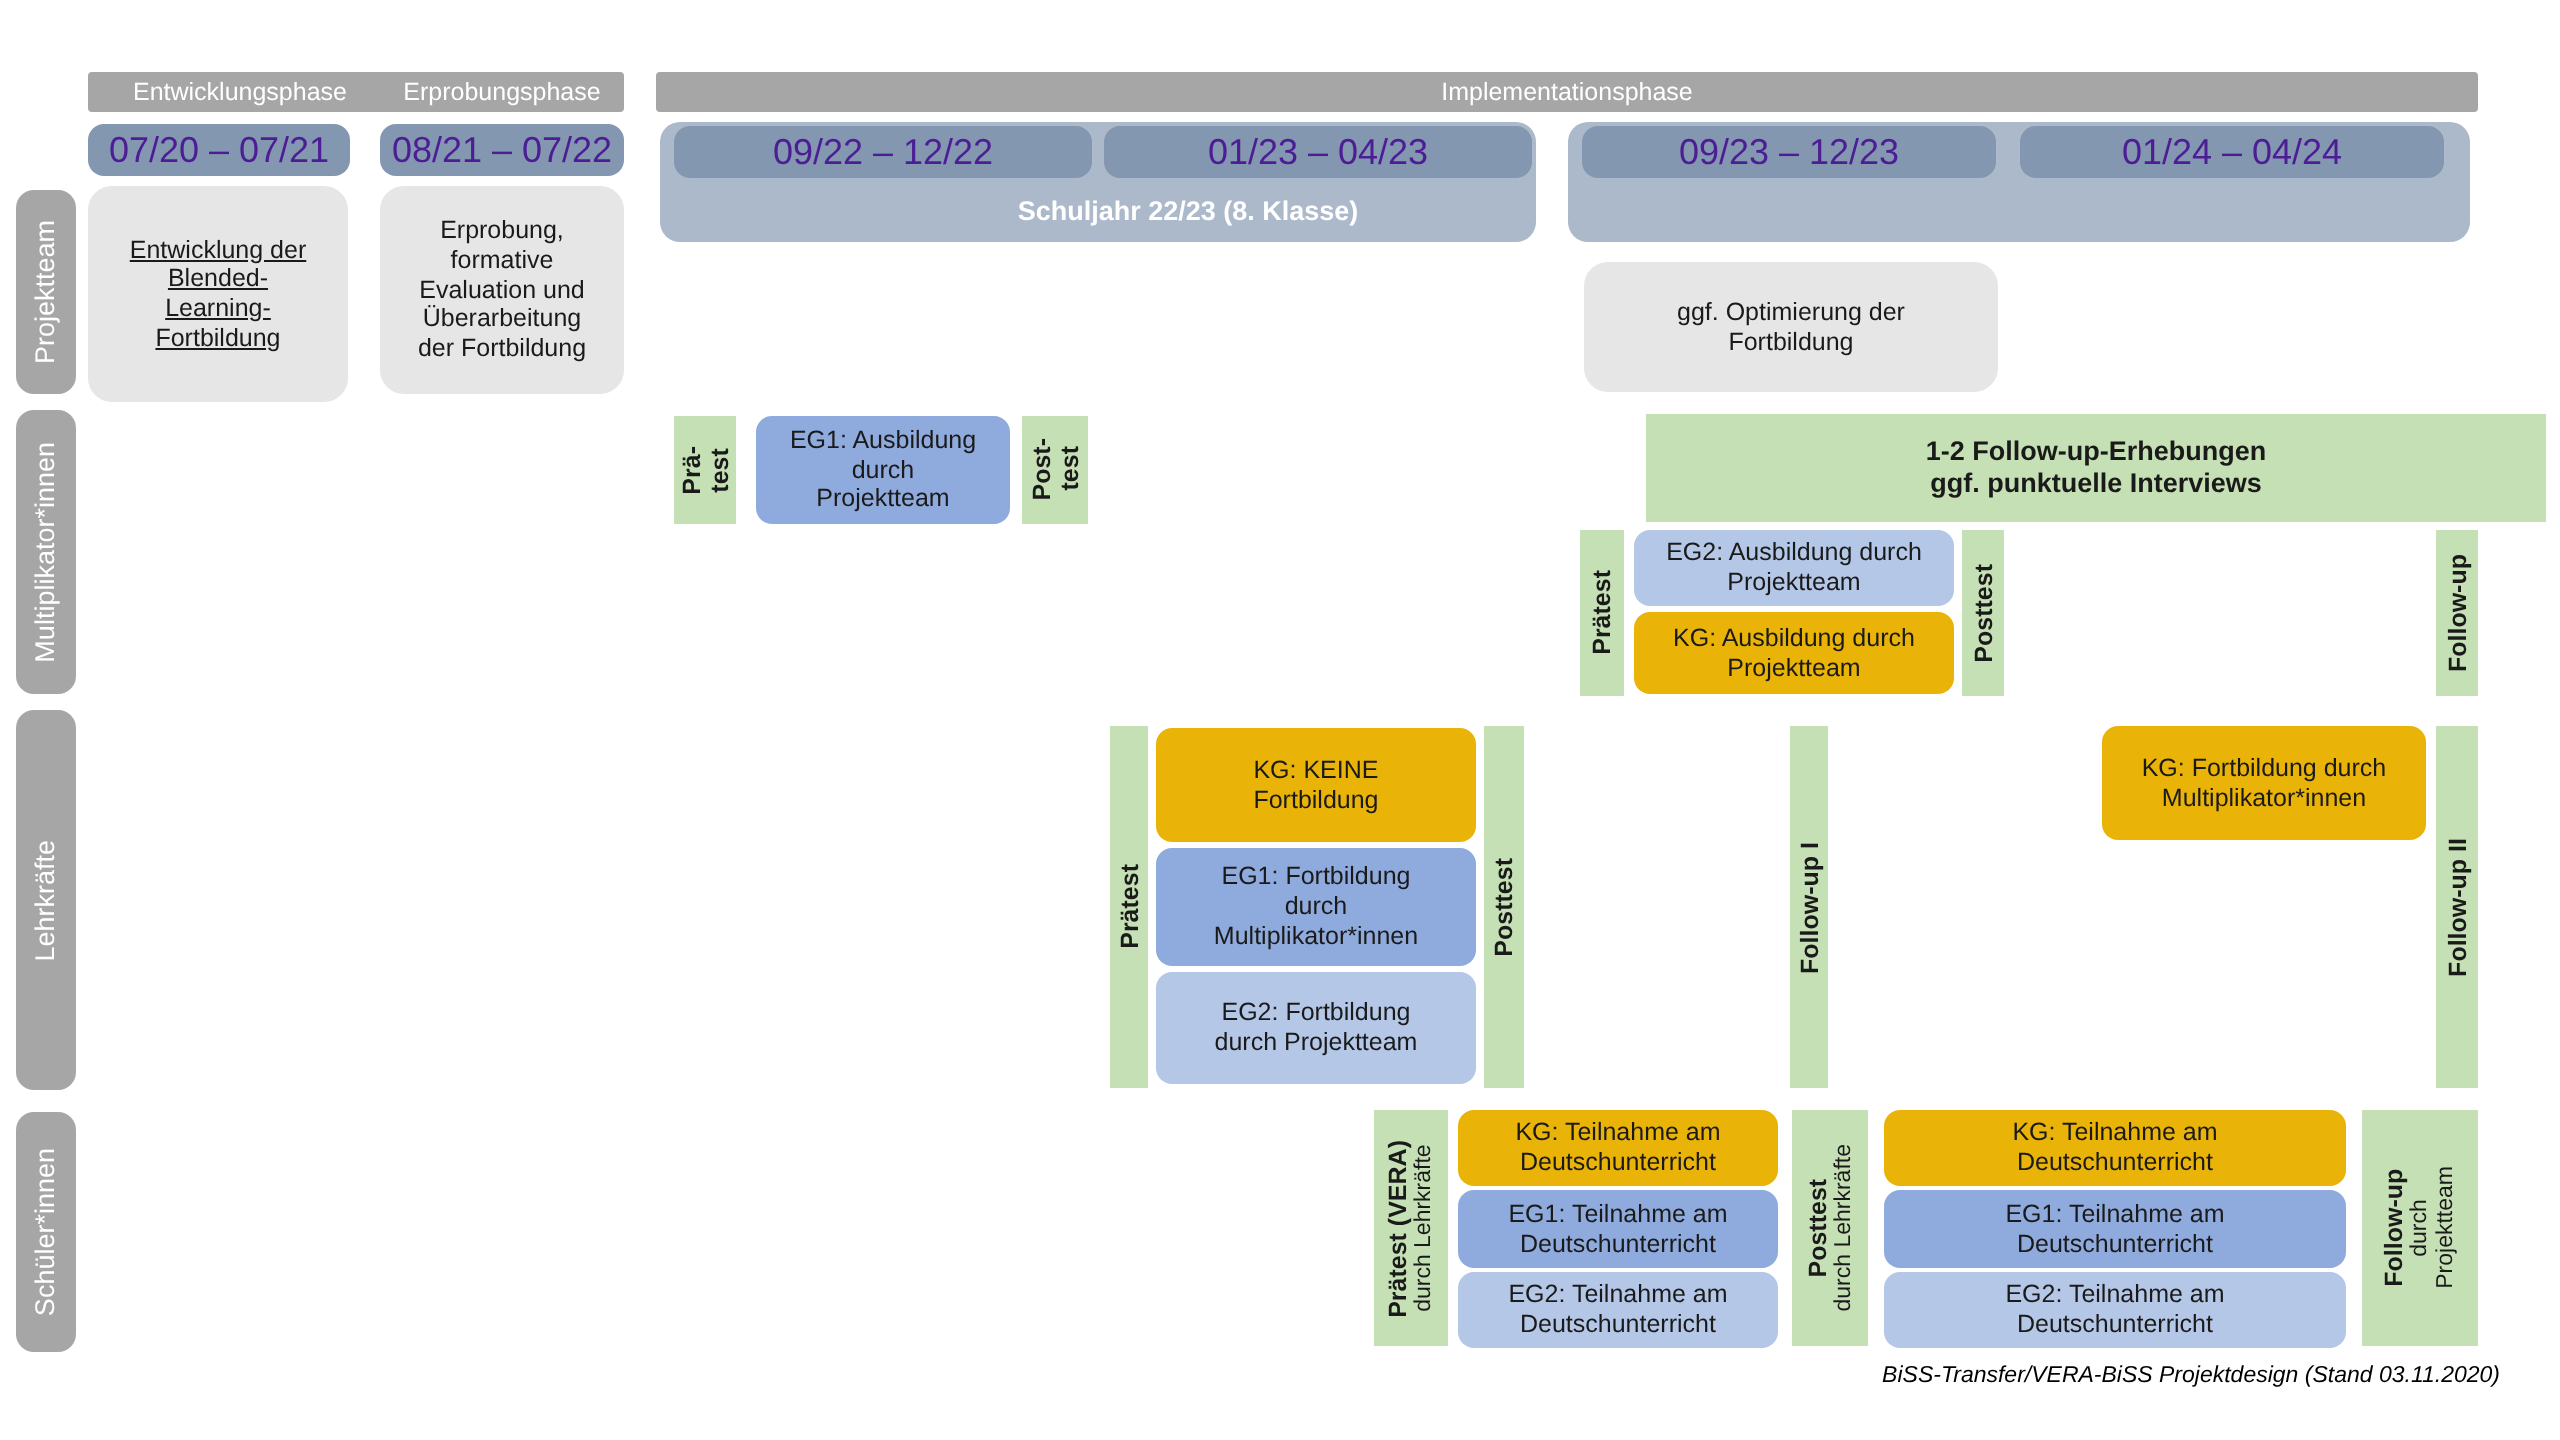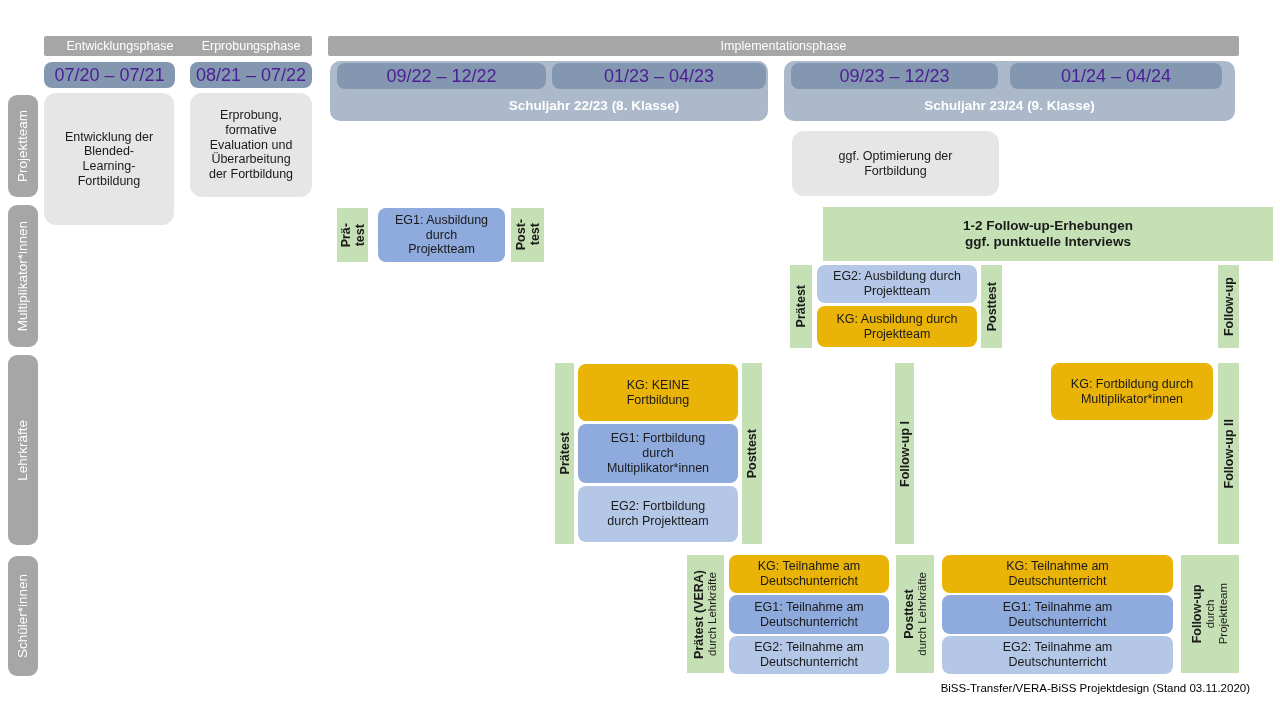--- a/index.html
+++ b/index.html
@@ -26,21 +26,21 @@
   .kg{background:#eab308;}
   .eg1{background:#8FAADC;}
   .eg2{background:#B4C7E7;}
   .green{background:#C5E0B4;}
   .banner{font-weight:bold;font-size:13.5px;margin-left:33px;}
   
   .vbox{display:flex;align-items:center;justify-content:center;}
   .vflow{writing-mode:vertical-rl;transform:rotate(180deg);text-align:center;line-height:1.12;}
   .vgreen{font-weight:bold;font-size:12.5px;}
   .vsub{font-weight:normal;font-size:11.5px;}
-  .caption{font-size:11.5px;text-align:right;color:#000000;}
+  .caption{font-style:italic;font-size:11.5px;text-align:right;color:#000000;}
 </style>
 </head>
 <body>
 
 <div id="canvas">
 
   <div class="abs phase" style="left:44px;top:36px;width:152px;height:20px;">Entwicklungsphase</div>
   <div class="abs phase" style="left:190px;top:36px;width:122px;height:20px;">Erprobungsphase</div>
   <div class="abs phase" style="left:328px;top:36px;width:911px;height:20px;">Implementationsphase</div>
 
@@ -49,37 +49,36 @@
 
   <div class="abs syc" style="left:330px;top:61px;width:438px;height:60px;">
     <div class="abs date" style="left:7px;top:2px;width:209px;height:26px;">09/22 – 12/22</div>
     <div class="abs date" style="left:222px;top:2px;width:214px;height:26px;">01/23 – 04/23</div>
     <div class="abs sytitle" style="left:0;top:32px;width:480px;height:24px;margin-left:24px;">Schuljahr 22/23 (8. Klasse)</div>
   </div>
 
   <div class="abs syc" style="left:784px;top:61px;width:451px;height:60px;">
     <div class="abs date" style="left:7px;top:2px;width:207px;height:26px;">09/23 – 12/23</div>
     <div class="abs date" style="left:226px;top:2px;width:212px;height:26px;">01/24 – 04/24</div>
-    <div class="abs sytitle" style="left:0;top:32px;width:451px;height:24px;">Schuljahr 23/24 (9. Klasse)</div>
   </div>
 
   <div class="abs rowlabel" style="left:8px;top:95px;width:30px;height:102px;">
     <div class="vflow">Projektteam</div>
   </div>
   <div class="abs rowlabel" style="left:8px;top:205px;width:30px;height:142px;">
     <div class="vflow">Multiplikator*innen</div>
   </div>
   <div class="abs rowlabel" style="left:8px;top:355px;width:30px;height:190px;">
     <div class="vflow">Lehrkräfte</div>
   </div>
   <div class="abs rowlabel" style="left:8px;top:556px;width:30px;height:120px;">
     <div class="vflow">Schüler*innen</div>
   </div>
 
-  <div class="abs box graybox r12" style="left:44px;top:93px;width:130px;height:132px;">
+  <div class="abs box graybox r12" style="left:44px;top:93px;width:130px;height:108px;text-decoration:underline;">
     <span>Entwicklung der
 Blended-
 Learning-
 Fortbildung</span>
   </div>
   <div class="abs box graybox r12" style="left:190px;top:93px;width:122px;height:104px;">
     <span>Erprobung,
 formative
 Evaluation und
 Überarbeitung

